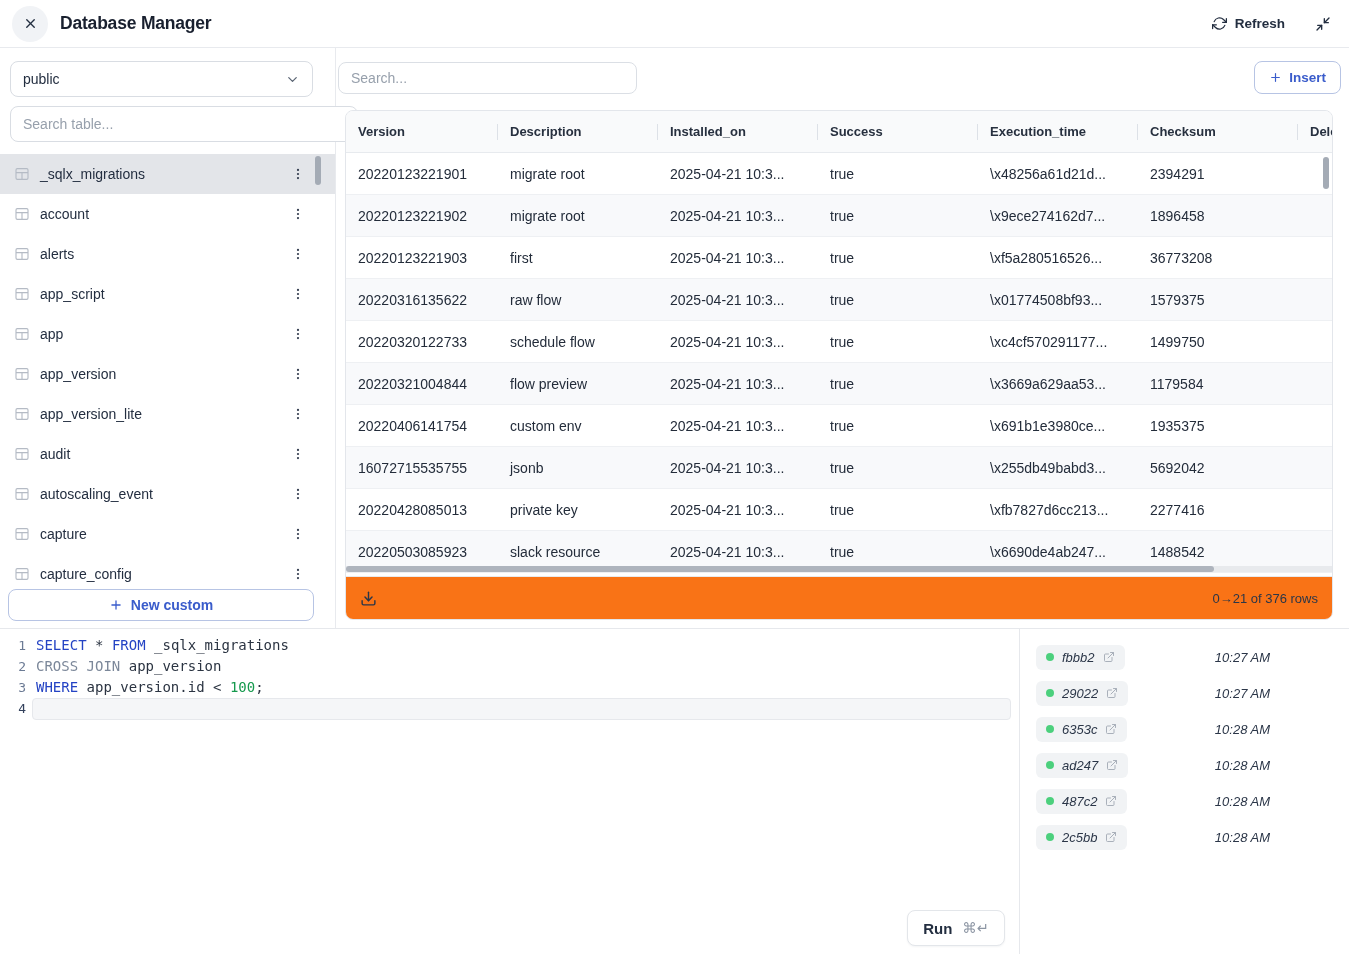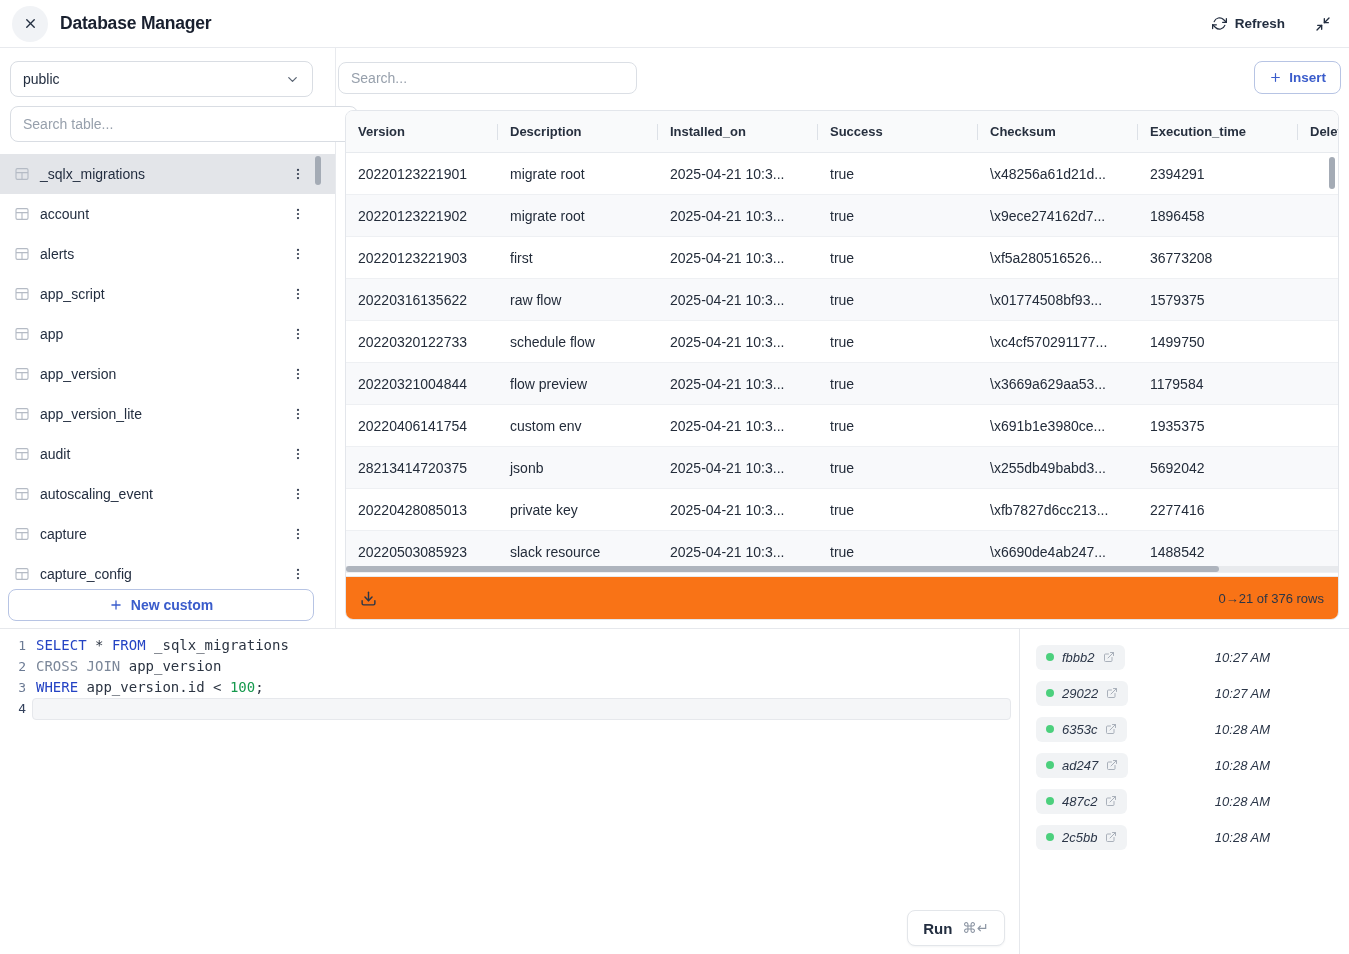--- a/index.html
+++ b/index.html
@@ -40,21 +40,21 @@
     gap:8px; font-family:inherit; font-size:14px; font-weight:700; color:var(--accent,#3a5ccb); cursor:pointer; }
 
   
   .main-top { flex:1; position:relative; overflow:hidden; }
   .search-row { display:flex; align-items:center; margin:13px 8px 0 2px; }
   .main-search { width:299px; height:32px; border:1px solid #dbdfe5; border-radius:8px; padding:0 12px;
     font-family:inherit; font-size:14px; color:#232e40; outline:none; }
   .insert-btn { margin-left:auto; height:33px; padding:0 14px; background:#fff; border:1px solid #b7c4e4;
     border-radius:8px; display:flex; align-items:center; gap:7px; font-family:inherit; font-size:13.5px;
     font-weight:700; color:var(--accent,#3a5ccb); cursor:pointer; }
-  .table-card { margin:16px 10px 0 9px; height:510px; border:1px solid #e3e6eb; border-radius:8px;
+  .table-card { margin:16px 16px 0 9px; height:510px; border:1px solid #e3e6eb; border-radius:8px;
     position:relative; overflow:hidden; background:#fff; }
   .thead { display:flex; height:42px; background:#f9fafb; border-bottom:1px solid #e7eaee; width:1200px; }
   .th { flex:0 0 auto; display:flex; align-items:center; padding:0 12px; font-size:13px; font-weight:700;
     color:#27303f; position:relative; white-space:nowrap; overflow:hidden; }
   .th::after { content:""; position:absolute; right:0; top:13px; height:16px; width:1px; background:#dde1e7; }
   .tbody { height:424px; overflow:hidden; }
   .tr { display:flex; height:42px; border-bottom:1px solid #eef0f3; width:1200px; background:#fff; }
   .tr.even { background:#f8f9fb; }
   .td { flex:0 0 auto; display:flex; align-items:center; padding:0 12px; font-size:14px; color:#232c3a;
     white-space:nowrap; overflow:hidden; }
@@ -348,22 +348,22 @@
           <span>Insert</span>
         </button>
       </div>
 
       <div class="table-card">
         <div class="thead">
             <div class="th" style="width: 152px;">Version</div>
             <div class="th" style="width: 160px;">Description</div>
             <div class="th" style="width: 160px;">Installed_on</div>
             <div class="th" style="width: 160px;">Success</div>
+            <div class="th" style="width: 160px;">Execution_time</div>
             <div class="th" style="width: 160px;">Checksum</div>
-            <div class="th" style="width: 160px;">Execution_time</div>
             <div class="th" style="width: 160px;">Delete</div>
           </div>
         <div class="tbody">
             <div class="tr">
               <div class="td" style="width: 152px;">20220123221901</div>
               <div class="td" style="width: 160px;">migrate root</div>
               <div class="td" style="width: 160px;">2025-04-21 10:3...</div>
               <div class="td" style="width: 160px;">true</div>
               <div class="td" style="width: 160px;">\x48256a61d21d...</div>
               <div class="td" style="width: 160px;">2394291</div>
@@ -417,21 +417,21 @@
             <div class="tr">
               <div class="td" style="width: 152px;">20220406141754</div>
               <div class="td" style="width: 160px;">custom env</div>
               <div class="td" style="width: 160px;">2025-04-21 10:3...</div>
               <div class="td" style="width: 160px;">true</div>
               <div class="td" style="width: 160px;">\x691b1e3980ce...</div>
               <div class="td" style="width: 160px;">1935375</div>
               <div class="td" style="width: 160px;"></div>
             </div>
             <div class="tr even">
-              <div class="td" style="width: 152px;">28213414720375</div>
+              <div class="td" style="width: 152px;">16072715535755</div>
               <div class="td" style="width: 160px;">jsonb</div>
               <div class="td" style="width: 160px;">2025-04-21 10:3...</div>
               <div class="td" style="width: 160px;">true</div>
               <div class="td" style="width: 160px;">\x255db49babd3...</div>
               <div class="td" style="width: 160px;">5692042</div>
               <div class="td" style="width: 160px;"></div>
             </div>
             <div class="tr">
               <div class="td" style="width: 152px;">20220428085013</div>
               <div class="td" style="width: 160px;">private key</div>

